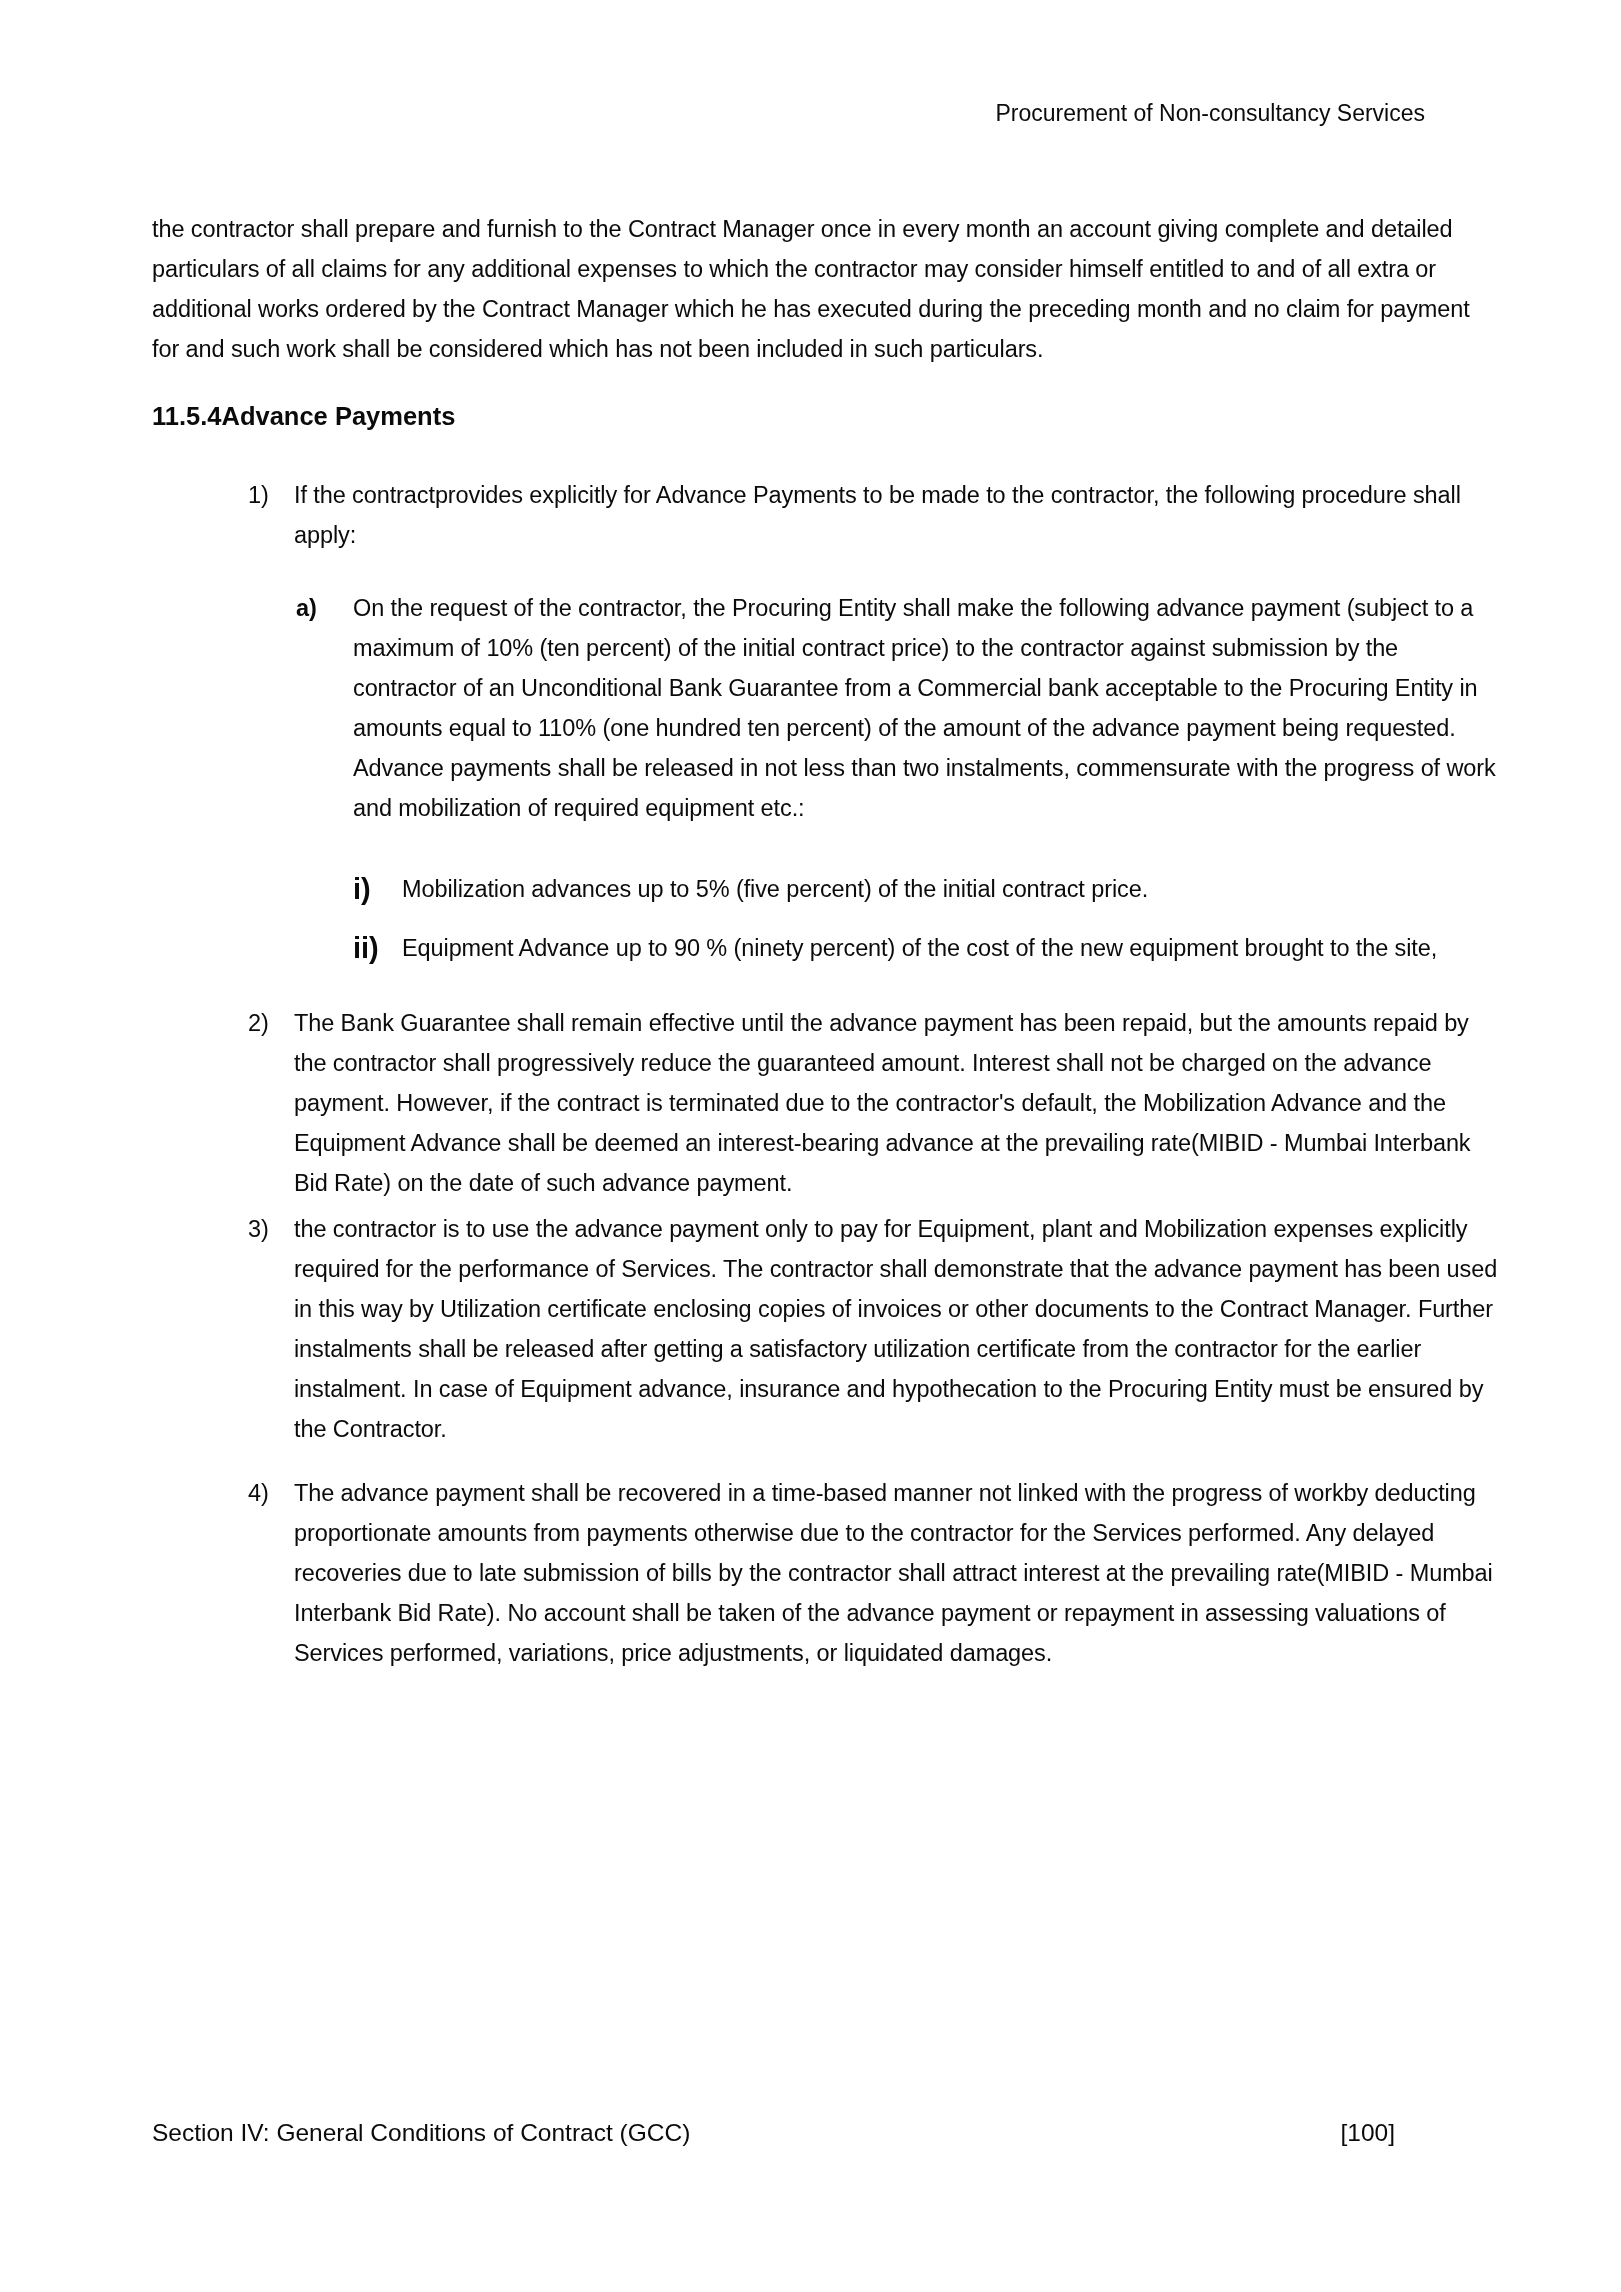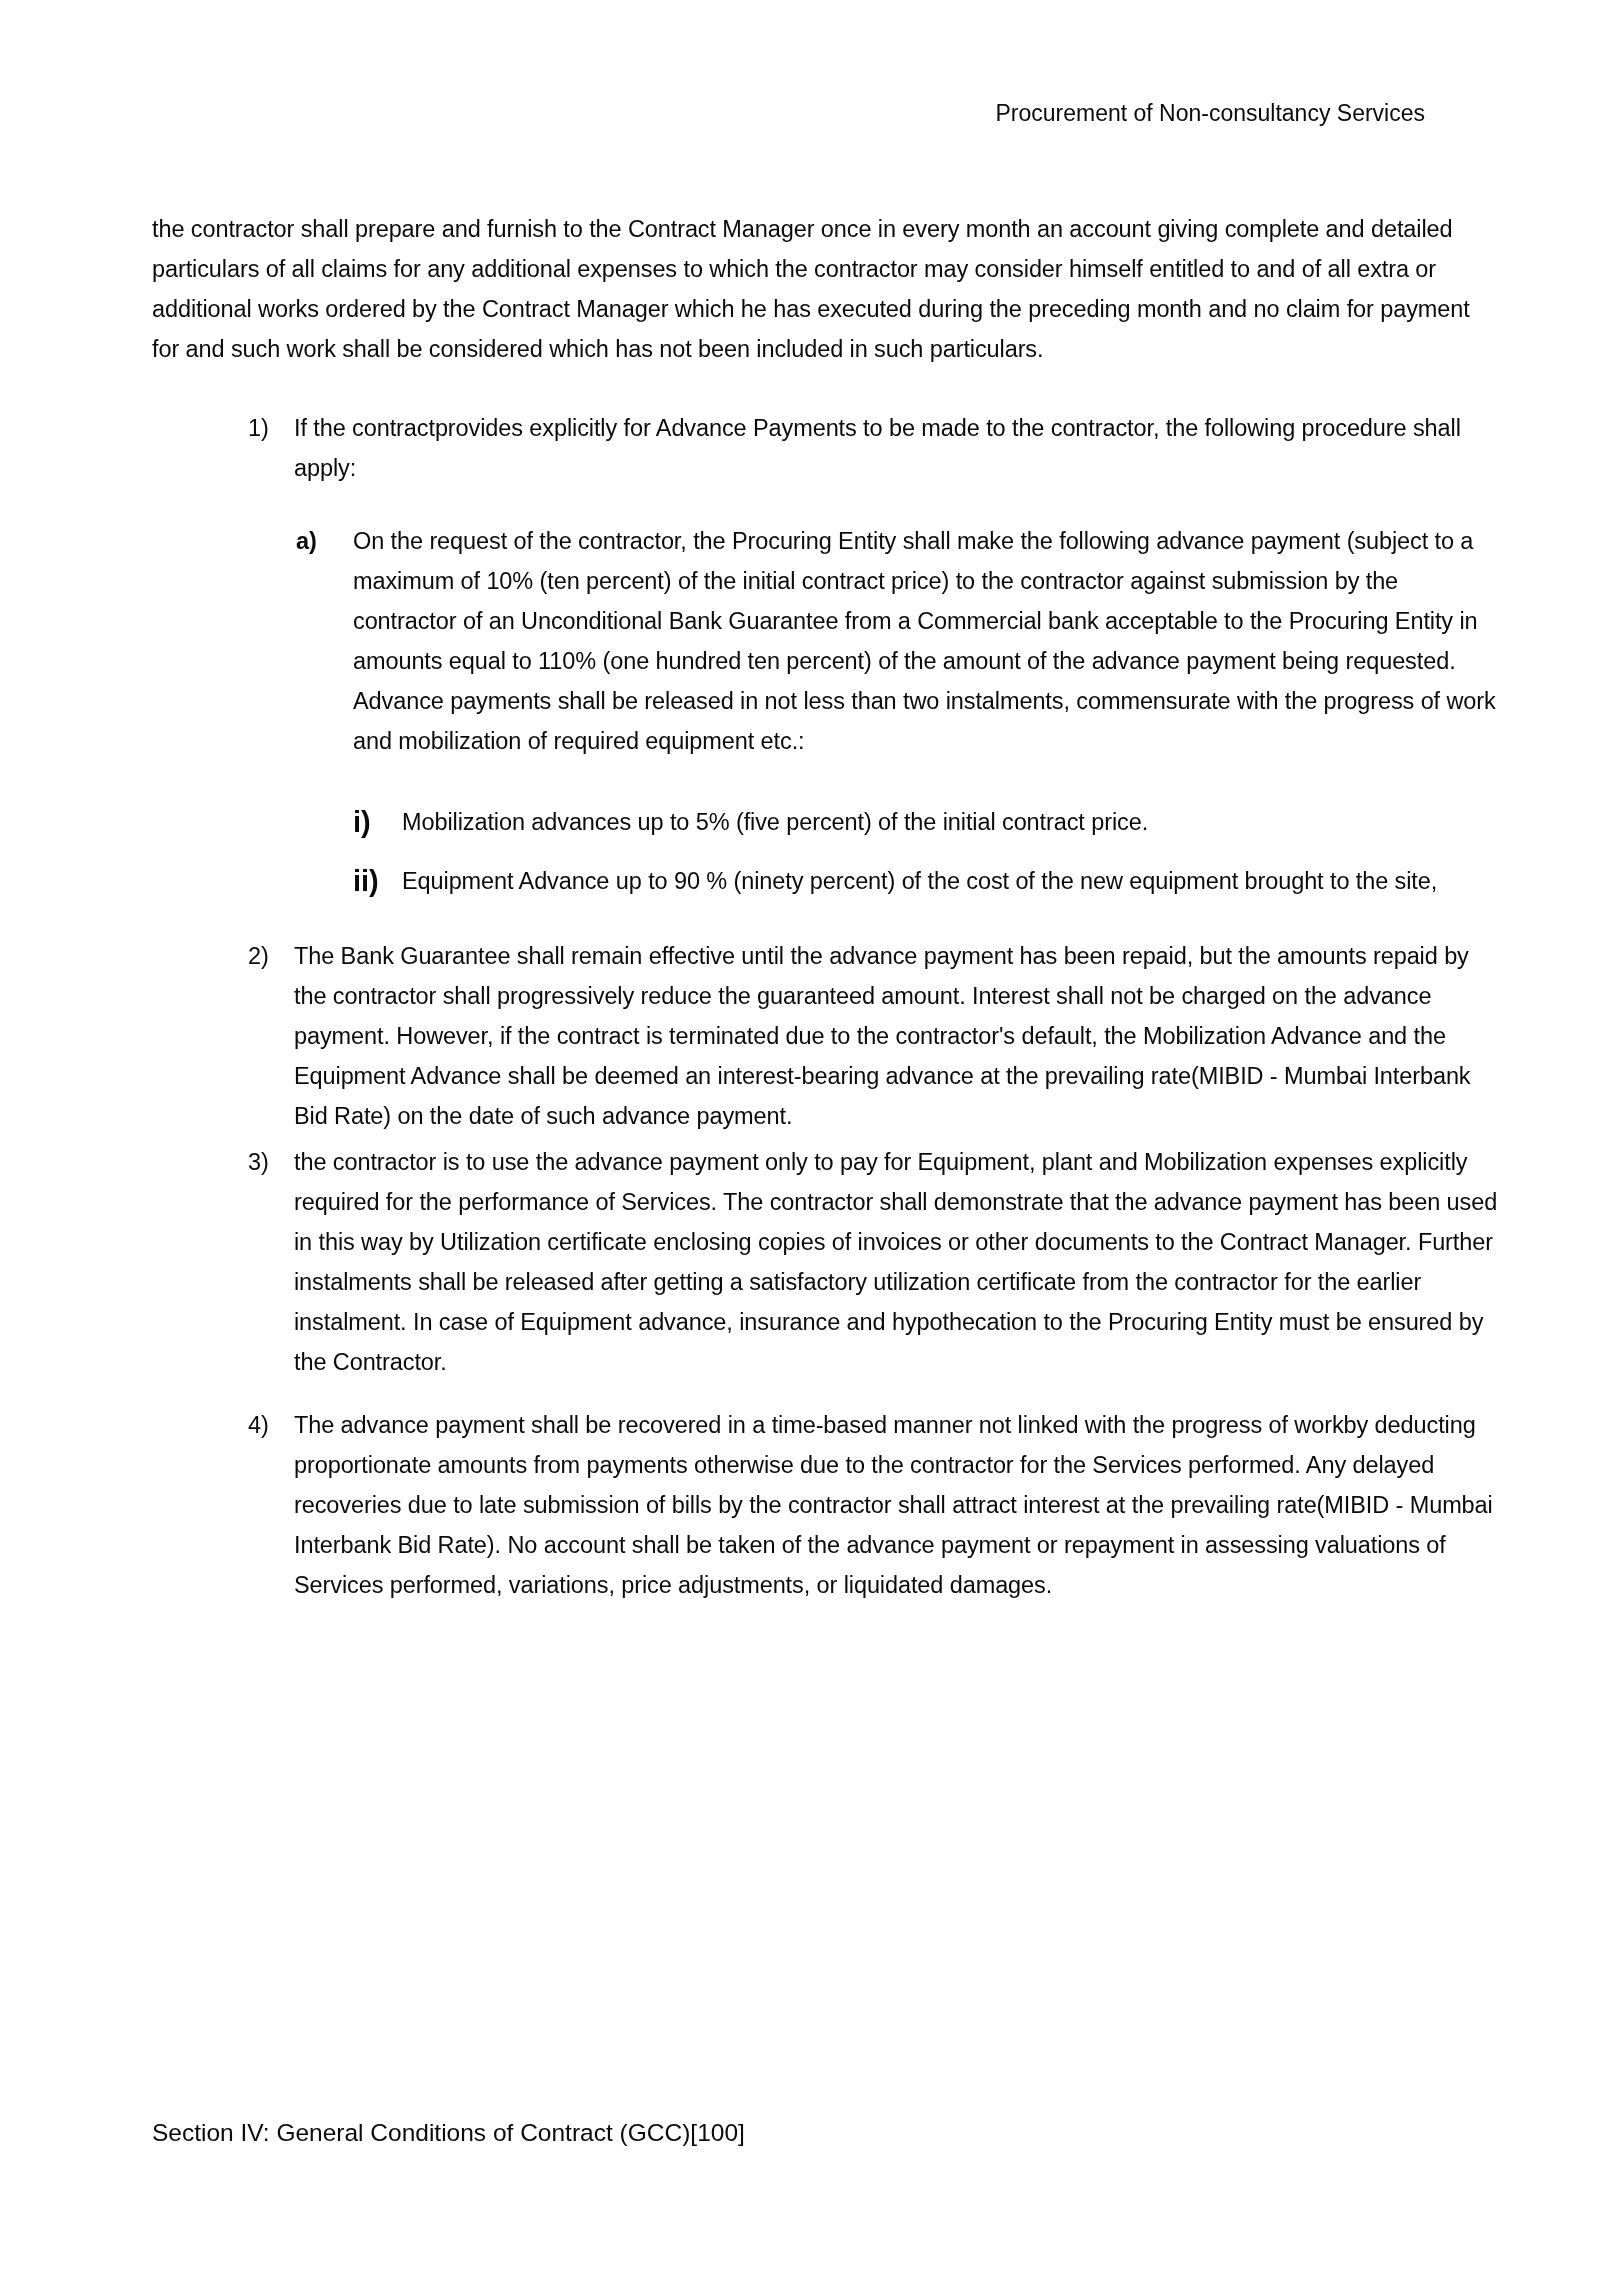--- a/index.html
+++ b/index.html
@@ -60,36 +60,40 @@
   .mt-itemii { margin-top: 19px; }
   .mt-item2 { margin-top: 35px; }
   .mt-item3 { margin-top: 5.9px; }
   .mt-item4 { margin-top: 23.5px; }
   .doc-footer {
     position: absolute;
     top: 2117px;
     left: 152px;
     right: 226px;
     display: flex;
-    justify-content: flex-start;
+    justify-content: space-between;
     font-size: 24.5px;
     line-height: 31px;
   }
 </style>
 </head>
 <body>
 
 <div class="page">
 
   <div class="doc-header">Procurement of Non-consultancy Services</div>
 
   <div class="flow">
 
     <div class="bodytext intro">the contractor shall prepare and furnish to the Contract Manager once in every month an account giving complete and detailed particulars of all claims for any additional expenses to which the contractor may consider himself entitled to and of all extra or additional works ordered by the Contract Manager which he has executed during the preceding month and no claim for payment for and such work shall be considered which has not been included in such particulars.</div>
 
+    <div class="heading h-1154">
+      <span class="h-num">11.5.4</span>
+      <span class="h-title">Advance Payments</span>
+    </div>
 
     <div class="bodytext li level1 mt-item1">
       <span class="marker">1)</span>
       <div class="li-text">If the contractprovides explicitly for Advance Payments to be made to the contractor, the following procedure shall apply:</div>
     </div>
 
     <div class="bodytext li level2 mt-itema">
       <span class="marker">a)</span>
       <div class="li-text">On the request of the contractor, the Procuring Entity shall make the following advance payment (subject to a maximum of 10% (ten percent) of the initial contract price) to the contractor against submission by the contractor of an Unconditional Bank Guarantee from a Commercial bank acceptable to the Procuring Entity in amounts equal to 110% (one hundred ten percent) of the amount of the advance payment being requested. Advance payments shall be released in not less than two instalments, commensurate with the progress of work and mobilization of required equipment etc.:</div>
     </div>

